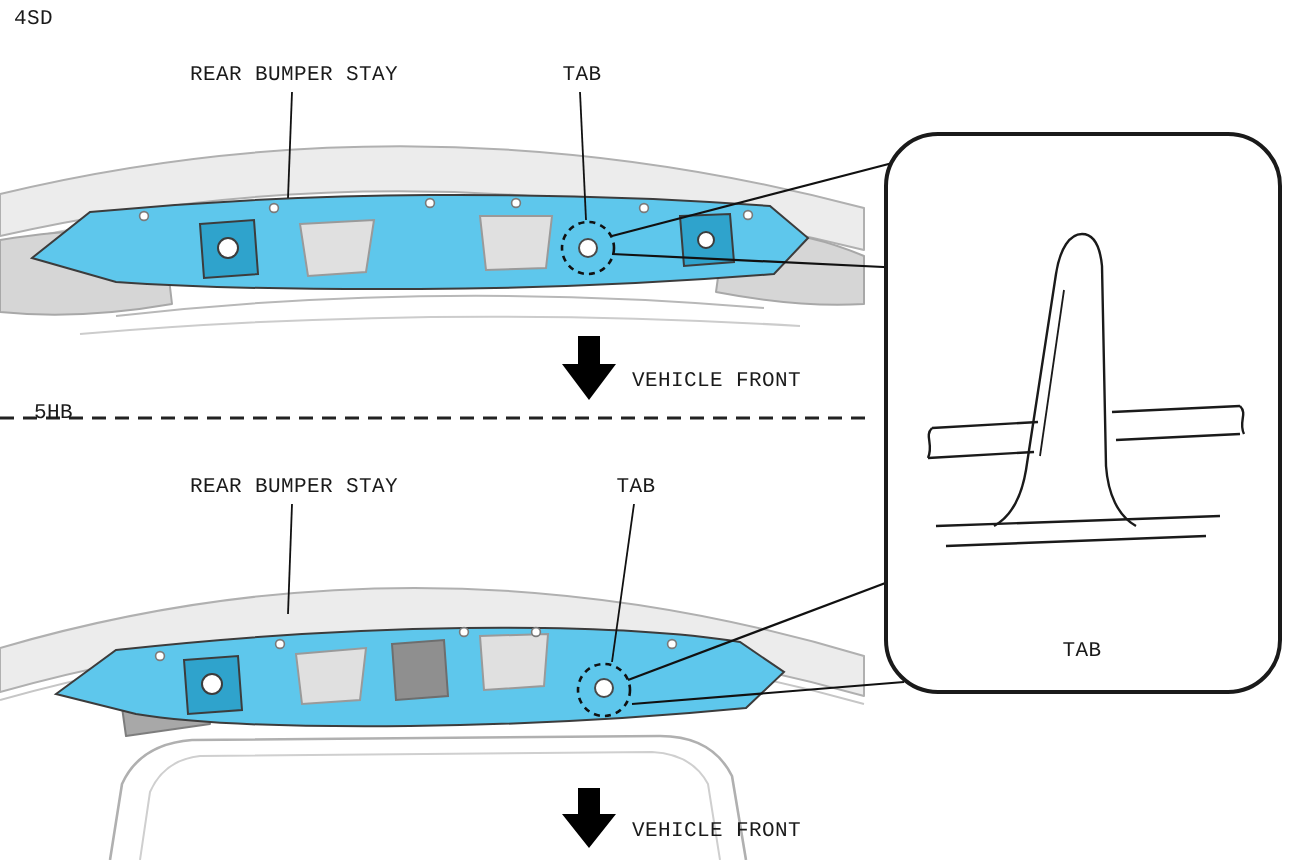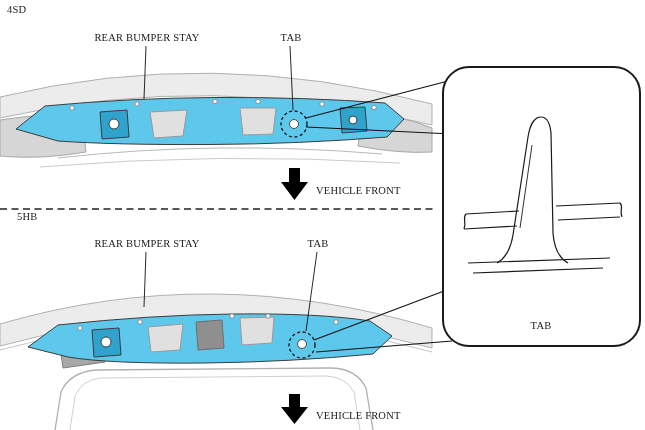--- a/index.html
+++ b/index.html
@@ -1,20 +1,20 @@
 <!DOCTYPE html>
 <html><head>
 <meta charset="utf-8">
 <style>
   html,body{margin:0;padding:0;background:#ffffff;}
   .canvas{
     position:relative;
     width:645px;height:430px;
     background:#ffffff;
-    font-family:Liberation Serif, serif;
+    font-family:Liberation Mono, monospace;
     color:#1a1a1a;
     overflow:hidden;
   }
   .lbl{
     position:absolute;
     font-size:10.5px;
     letter-spacing:.2px;
     white-space:nowrap;
     color:#1a1a1a;
   }
@@ -132,21 +132,21 @@
   </svg>
 
   <div class="lbl" style="left:7px;top:4px">4SD</div>
 
   <div class="lbl center" style="left:147px;top:32px">REAR BUMPER STAY</div>
 
   <div class="lbl center" style="left:291px;top:32px">TAB</div>
 
   <div class="lbl" style="left:316px;top:185px">VEHICLE FRONT</div>
 
-  <div class="lbl" style="left:17px;top:211px">5HB</div>
+  <div class="lbl" style="left:17px;top:201px">5HB</div>
 
   <div class="lbl center" style="left:147px;top:238px">REAR BUMPER STAY</div>
 
   <div class="lbl center" style="left:318px;top:238px">TAB</div>
 
   <div class="lbl" style="left:316px;top:410px">VEHICLE FRONT</div>
 
   <div class="lbl center" style="left:541px;top:320px">TAB</div>
 
 </div>

